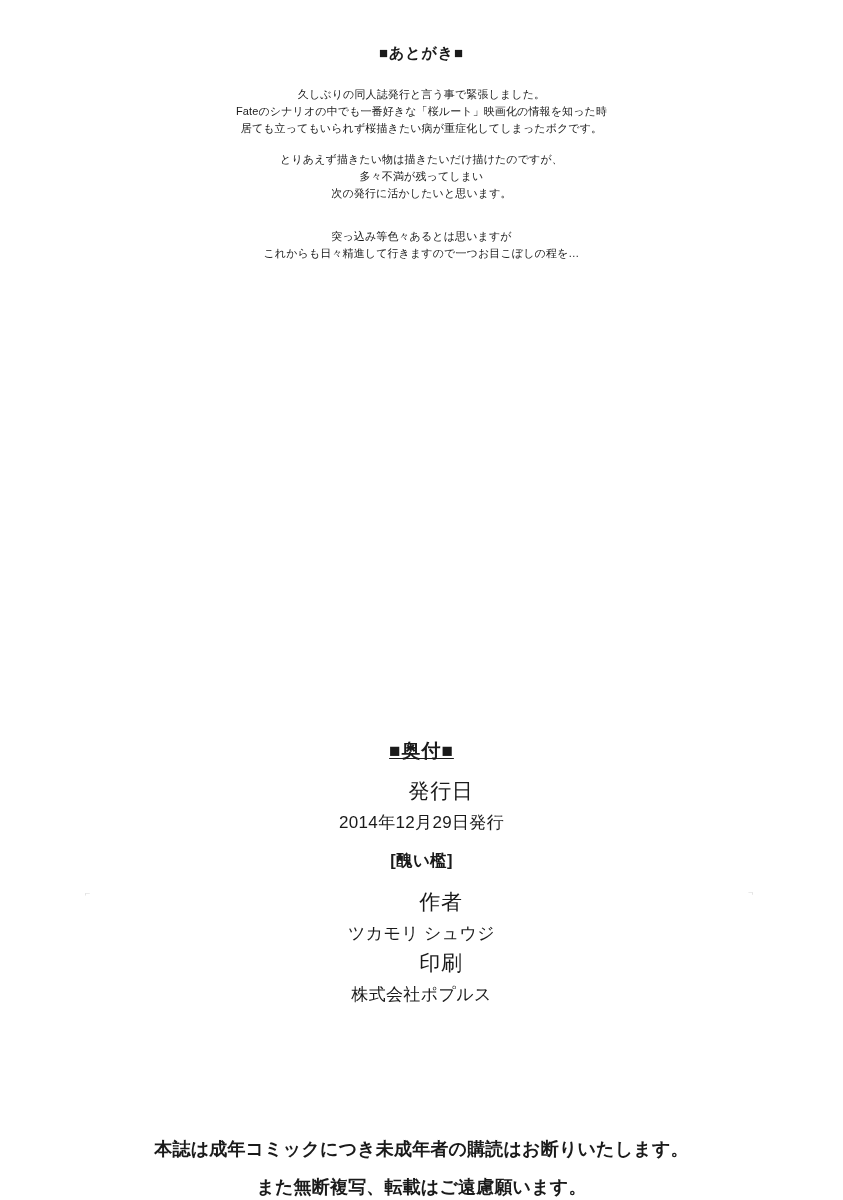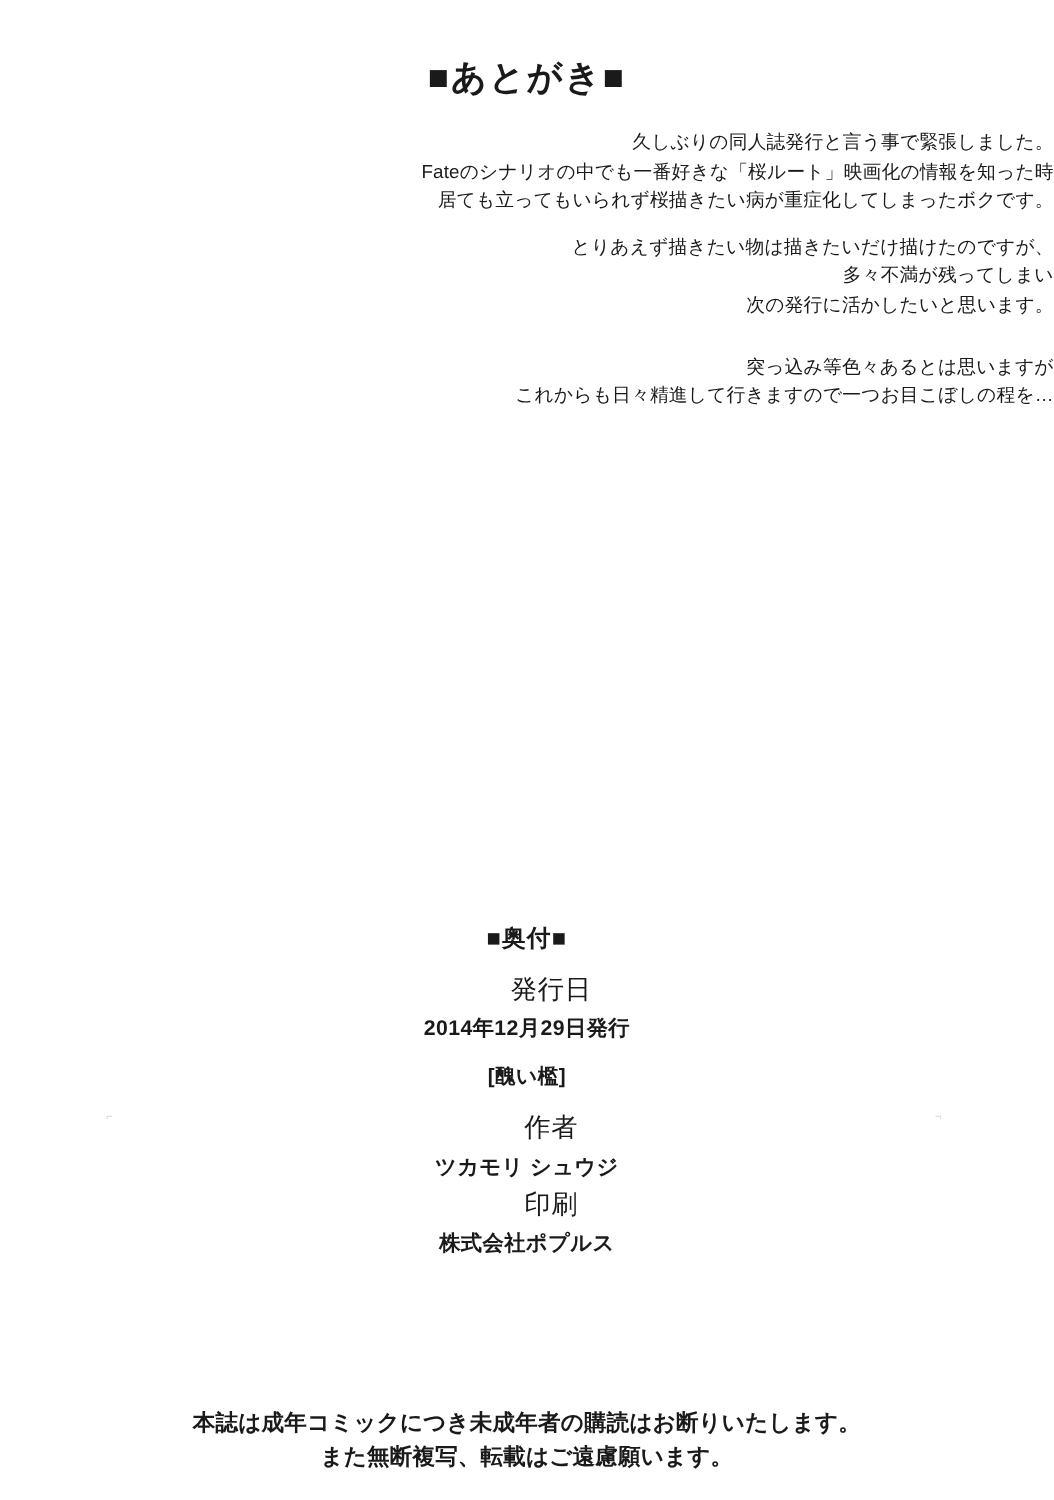--- a/index.html
+++ b/index.html
@@ -23,32 +23,32 @@
 
   
   .afterword {
     position: absolute;
     top: 44px;
     left: 0;
     width: 843px;
     text-align: center;
   }
   .afterword-heading {
-    font-size: 28px;
+    font-size: 15px;
     font-weight: bold;
     letter-spacing: 0.06em;
     line-height: 1.3;
     margin-bottom: 22px;
+    font-family: Liberation Serif, serif;
   }
   .afterword p {
     margin: 0;
-    font-size: 15px;
+    font-size: 11px;
     line-height: 1.55;
     letter-spacing: 0.01em;
-    text-align: right;
   }
   .para-gap {
     height: 14px;
   }
   .para-gap-lg {
     height: 26px;
   }
 
   
   .colophon {
@@ -56,55 +56,56 @@
     top: 738px;
     left: 0;
     width: 843px;
     text-align: center;
   }
   .colophon-heading {
     font-size: 19px;
     font-weight: bold;
     letter-spacing: 0.05em;
     margin-bottom: 13px;
+    text-decoration: underline;
   }
   .col-label {
     font-size: 21px;
     font-weight: normal;
     letter-spacing: 0.03em;
     margin-bottom: 6px;
     margin-left: 39px;
   }
   .col-value {
     font-size: 17px;
     letter-spacing: 0.02em;
     margin-bottom: 16px;
   }
   .col-value.bold {
-    font-weight: bold;
+    font-weight: normal;
   }
   .col-value.mono-ish {
     font-size: 16px;
     letter-spacing: 0.01em;
   }
   .col-value.title-brackets {
     font-size: 16.5px;
     font-weight: bold;
   }
 
   
   .notice {
     position: absolute;
     top: 1125px;
     left: 0;
     width: 843px;
     text-align: center;
   }
   .notice p {
-    margin: 0;
+    margin: 11px;
     font-size: 18px;
     font-weight: bold;
     line-height: 1.5;
     letter-spacing: 0.01em;
   }
 
   
   .scan-mark {
     position: absolute;
     color: #d8d8d8;

